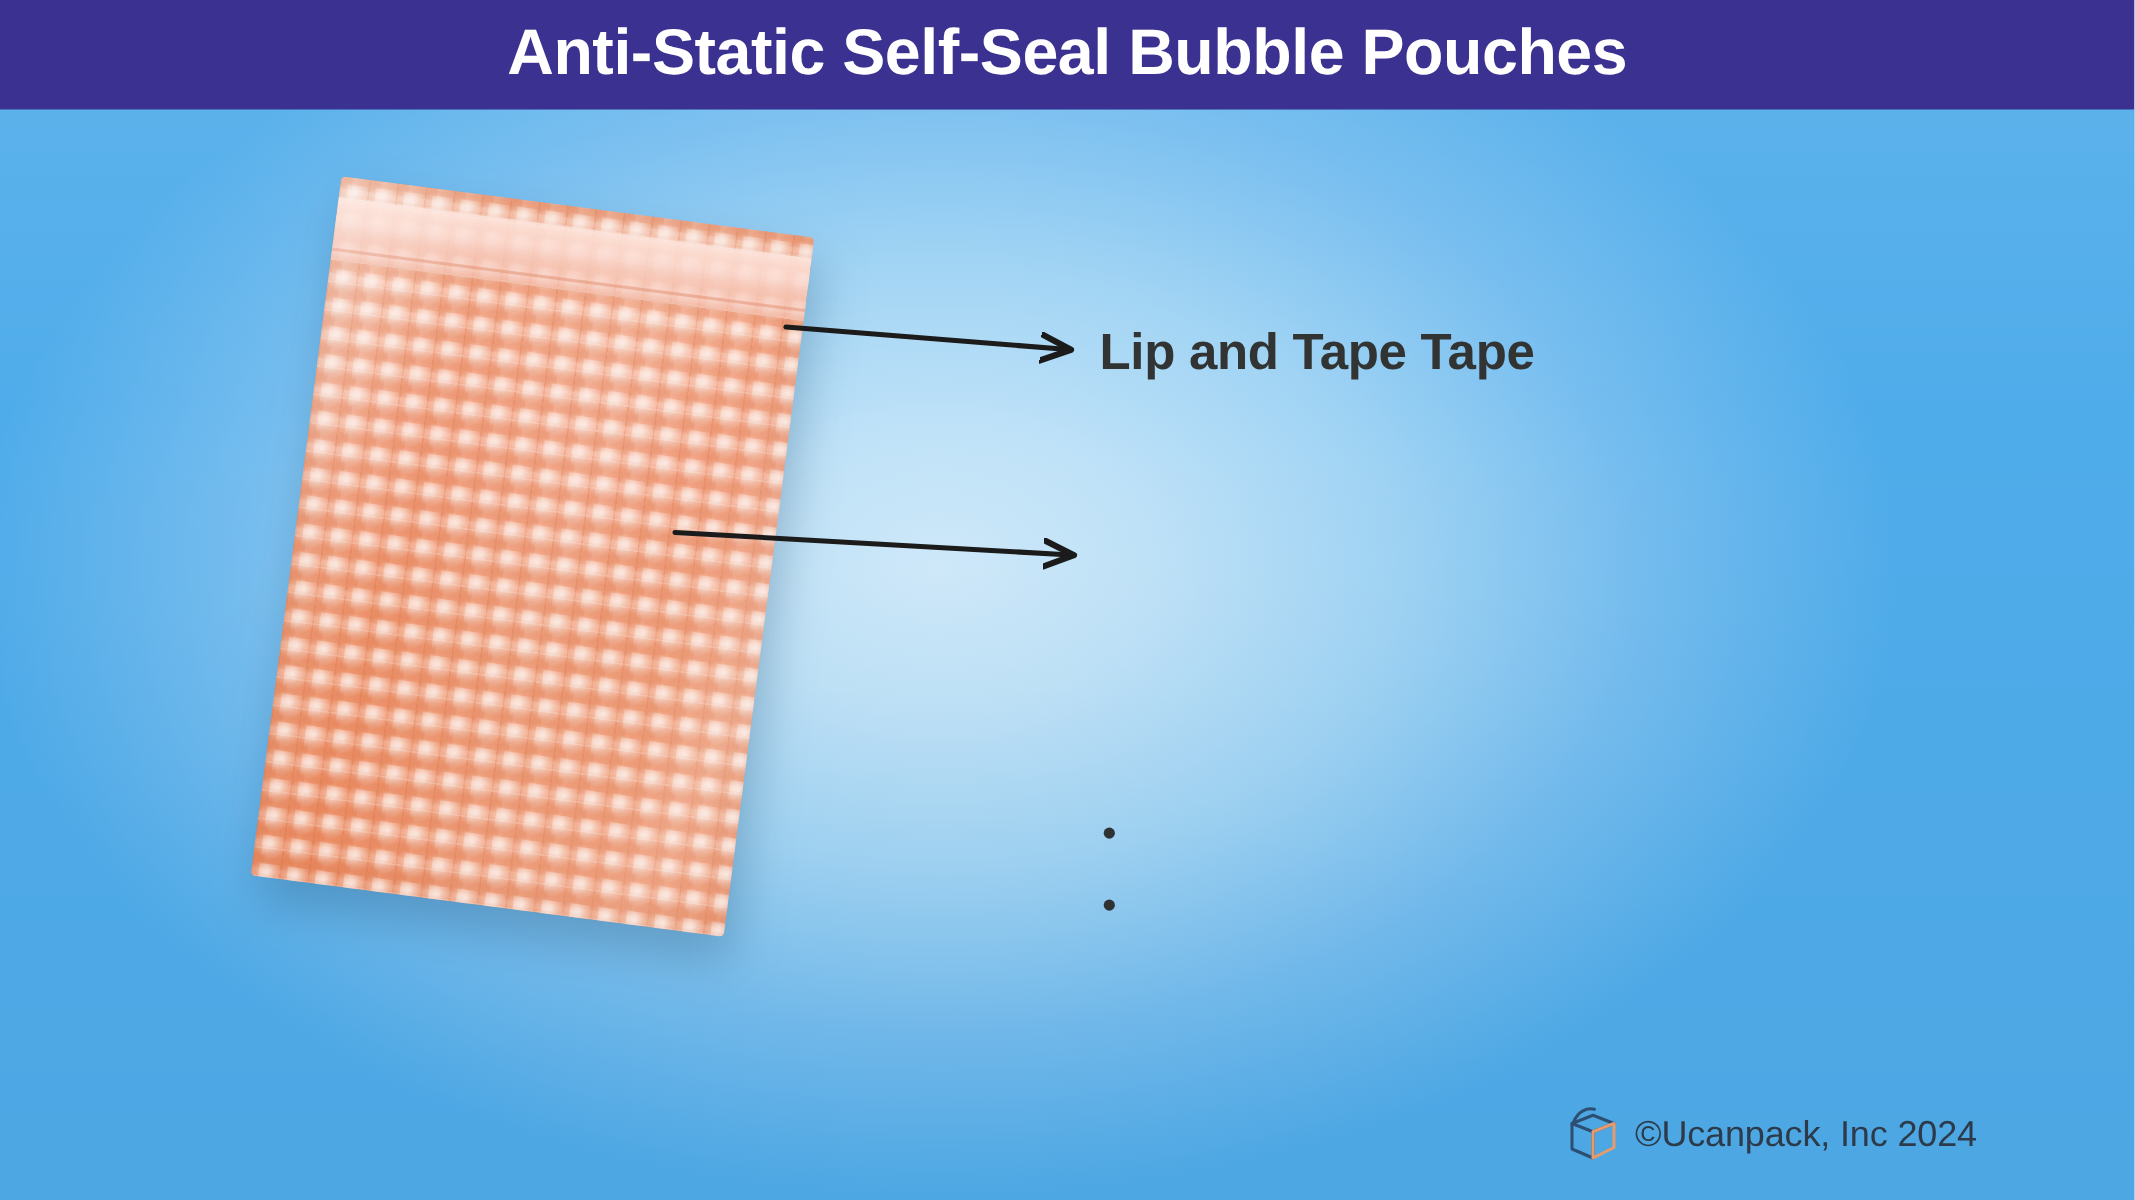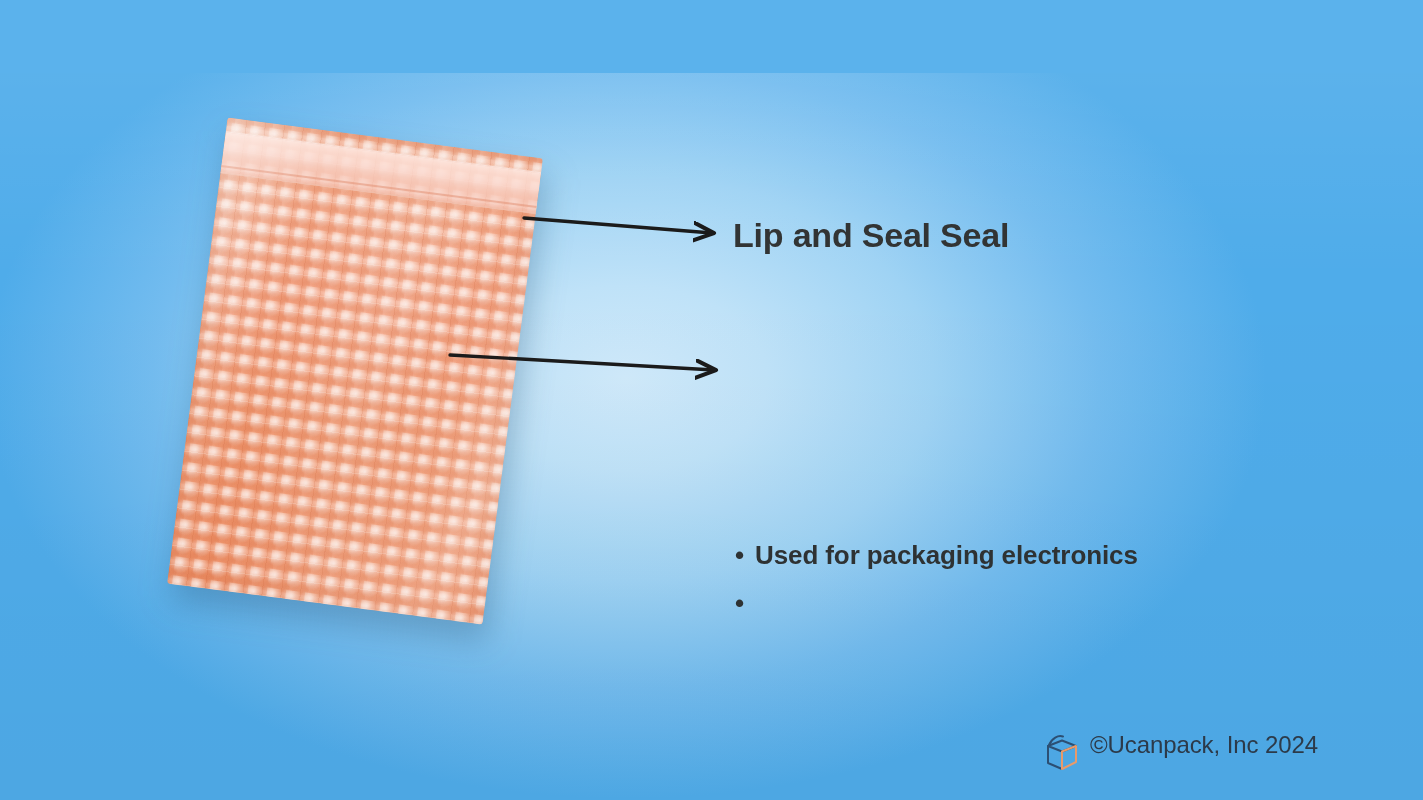--- a/index.html
+++ b/index.html
@@ -216,21 +216,21 @@
     max-width: 520px;
   }
 
   
   .footer {
     position: absolute;
     left: 1042px;
     top: 731px;
     height: 52px;
     display: flex;
-    align-items: flex-start;
+    align-items: center;
     z-index: 5;
   }
   .logo-icon {
     width: 46px;
     height: 46px;
     flex: 0 0 46px;
     margin-right: 2px;
   }
   .copyright {
     color: #2C3A49;
@@ -243,20 +243,23 @@
 </style>
 </head>
 <body>
 
 <div id="infographic">
 
   <div class="stage">
     <div class="stage-sheen"></div>
   </div>
 
+  <div class="header-bar">
+    <div class="header-title">Anti-Static Self-Seal Bubble Pouches</div>
+  </div>
 
   <div class="pouch-wrap">
     <div class="pouch-shadow"></div>
     <div class="pouch">
       <div class="bubbles"></div>
       <div class="bubbles2"></div>
       <div class="bubble-rows"></div>
       <div class="lip-strip"></div>
       <div class="lip-line"></div>
       <div class="pouch-gloss"></div>
@@ -266,26 +269,25 @@
   <svg class="arrow-svg" viewBox="0 0 1423 800">
     <defs>
       <marker id="arrowhead" markerWidth="7" markerHeight="7" refX="5.4" refY="3" orient="auto">
         <path d="M0,0.4 L6,3 L0,5.6" fill="none" stroke="#1B1B1B" stroke-width="1.2" stroke-linecap="round" stroke-linejoin="round"></path>
       </marker>
     </defs>
     <line id="arrow-line-0" x1="524" y1="218" x2="712" y2="233" stroke="#1B1B1B" stroke-width="3.4" stroke-linecap="round" marker-end="url(#arrowhead)"></line>
     <line id="arrow-line-1" x1="450" y1="355" x2="714" y2="370" stroke="#1B1B1B" stroke-width="3.4" stroke-linecap="round" marker-end="url(#arrowhead)"></line>
   </svg>
 
-  <div class="callout" id="callout-0">Lip and Seal Seal</div>
+  <div class="callout" id="callout-0">Lip and Tape Tape</div>
 
   <div class="bullet-list">
     <div class="bullet-item">
       <span class="bullet-dot">•</span>
-      <span class="bullet-text">Used for packaging electronics</span>
     </div>
     <div class="bullet-item">
       <span class="bullet-dot">•</span>
     </div>
   </div>
 
   <div class="footer">
     <span class="logo-icon">
       <svg viewBox="0 0 46 46" width="46" height="46">
 

